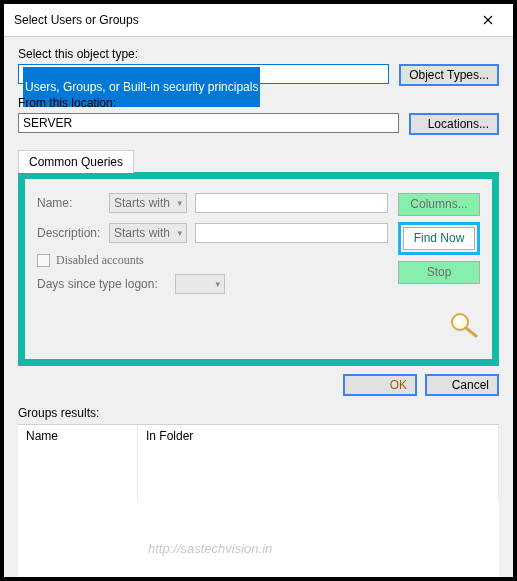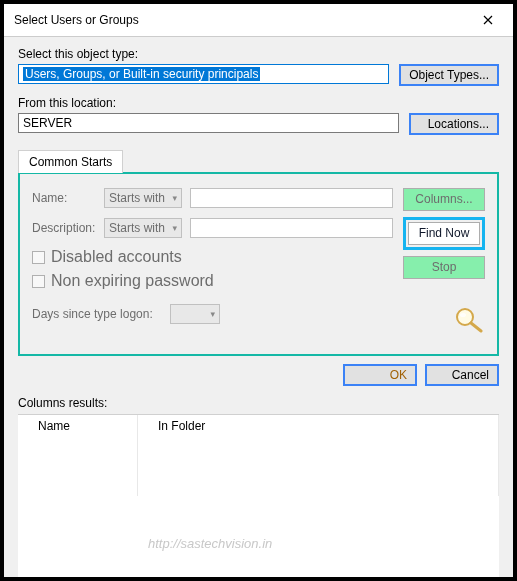--- a/index.html
+++ b/index.html
@@ -5,46 +5,46 @@
 * { box-sizing: border-box; margin: 0; padding: 0; }
 body { font-family: 'Segoe UI', Tahoma, sans-serif; font-size: 12px; background: #000; }
 .outer { width: 517px; height: 581px; background: #000; padding: 4px; }
 .window { width: 100%; height: 100%; background: #fff; display: flex; flex-direction: column; }
 .titlebar { display: flex; align-items: center; justify-content: space-between; padding: 6px 10px; border-bottom: 1px solid #ccc; }
 .close-btn { width: 30px; height: 20px; display: flex; align-items: center; justify-content: center; cursor: default; font-size: 14px; }
 .content { flex: 1; padding: 10px 14px 0 14px; background: #f0f0f0; display: flex; flex-direction: column; }
 .section-label { font-size: 12px; margin-bottom: 3px; }
 .row { display: flex; gap: 10px; margin-bottom: 10px; align-items: flex-start; }
 .input-box { flex: 1; background: #fff; border: 1px solid #7a7a7a; padding: 2px 4px; font-size: 12px; height: 20px; }
-.input-selected { background: #0078d7; color: #fff; padding: 0 2px; display: inline-block; }
+.input-selected { background: #0078d7; color: #fff; padding: 13px 2px; display: inline-block; }
 .btn { background: #e1e1e1; border: 2px solid #3b82f6; padding: 2px 8px; font-size: 12px; min-width: 90px; height: 22px; text-align: right; cursor: default; }
 .tab-container { margin-top: 4px; display: flex; }
 .tab { background: #fff; border: 1px solid #d0d0d0; border-bottom: none; padding: 4px 10px; font-size: 12px; position: relative; top: 1px; z-index: 2; }
-.tab-panel { border: 2px solid #14b8a6; background: #f0f0f0; padding: 14px 12px; display: flex; gap: 10px; }
+.tab-panel { border: 7px solid #14b8a6; background: #f0f0f0; padding: 14px 12px; display: flex; gap: 10px; }
 .form-area { flex: 1; }
 .form-row { display: flex; align-items: center; gap: 8px; margin-bottom: 10px; }
 .form-label { width: 64px; color: #6d6d6d; font-size: 12px; }
 .combo { display: flex; align-items: center; border: 1px solid #c0c0c0; background: #e8e8e8; color: #6d6d6d; width: 78px; height: 20px; padding: 0 4px; font-size: 12px; justify-content: space-between; }
 .combo-nolabel { width: 50px; }
 .chev { font-size: 9px; color: #888; }
 .text-input { flex: 1; border: 1px solid #c0c0c0; background: #fff; height: 20px; }
-.checkbox-row { display: flex; align-items: center; gap: 6px; margin-bottom: 6px; color: #6d6d6d; font-size: 16px; }
+.checkbox-row { display: flex; align-items: center; gap: 6px; margin-bottom: 6px; color: #6d6d6d; font-size: 12px; font-family: Liberation Serif, serif; }
 .checkbox { width: 13px; height: 13px; border: 1px solid #b0b0b0; background: #f8f8f8; }
 .side-btns { display: flex; flex-direction: column; gap: 6px; width: 82px; }
 .side-btn { background: #86efac; border: 1px solid #adadad; padding: 3px 4px; font-size: 12px; text-align: center; height: 23px; color: #6d6d6d; }
 .side-btn.active { background: #fff; color: #000; }
 .find-now-wrap { border: 3px solid #16b4f0; padding: 2px; }
-.find-now-wrap .side-btn { color: #0f172a; margin: 0; }
+.find-now-wrap .side-btn { color: #0f766e; margin: 0; }
 .search-icon { align-self: flex-end; margin-top: 20px; font-size: 28px; }
 .bottom-btns { display: flex; justify-content: flex-end; gap: 8px; padding: 8px 0; }
 .bottom-btns .btn { min-width: 74px; }
 .btn-disabled { color: #a16207; }
 .search-label { font-size: 12px; padding: 2px 0 4px 0; }
 .results { flex: 1; background: #fff; border-top: 1px solid #d0d0d0; display: flex; }
-.col-header { font-size: 12px; padding: 4px 20px; border-right: 1px solid #e8e8e8; background: #fff; }
+.col-header { font-size: 12px; padding: 4px 8px; border-right: 1px solid #e8e8e8; background: #fff; }
 .col-name { width: 120px; }
 .col-folder { flex: 1; }
 .watermark { position: absolute; color: #c8c8c8; font-size: 13px; font-style: italic; }
 .results-wrap { position: relative; flex: 1; display: flex; flex-direction: column; }
 .results-body { flex: 1; position: relative; }
 </style>
 </head>
 <body>
 
 <div class="outer">
@@ -67,21 +67,21 @@
       <button class="btn">Object Types...</button>
     </div>
 
     <div class="section-label">From this location:</div>
     <div class="row">
       <div class="input-box">SERVER</div>
       <button class="btn">Locations...</button>
     </div>
 
     <div class="tab-container">
-      <div class="tab">Common Starts</div>
+      <div class="tab">Common Queries</div>
     </div>
     <div class="tab-panel">
       <div class="form-area">
         <div class="form-row">
           <span class="form-label">Name:</span>
           <div class="combo">
             <span>Starts with</span>
             <span class="chev">▾</span>
           </div>
           <div class="text-input"></div>
@@ -90,24 +90,20 @@
           <span class="form-label">Description:</span>
           <div class="combo">
             <span>Starts with</span>
             <span class="chev">▾</span>
           </div>
           <div class="text-input"></div>
         </div>
         <div class="checkbox-row">
           <div class="checkbox"></div>
           <span>Disabled accounts</span>
-        </div>
-        <div class="checkbox-row" style="margin-bottom:14px;">
-          <div class="checkbox"></div>
-          <span>Non expiring password</span>
         </div>
         <div class="form-row">
           <span class="form-label" style="width:130px;">Days since type logon:</span>
           <div class="combo combo-nolabel">
             <span></span>
             <span class="chev">▾</span>
           </div>
         </div>
       </div>
       <div class="side-btns">
@@ -124,21 +120,21 @@
           </svg>
         </div>
       </div>
     </div>
 
     <div class="bottom-btns">
       <button class="btn btn-disabled">OK</button>
       <button class="btn">Cancel</button>
     </div>
 
-    <div class="search-label">Columns results:</div>
+    <div class="search-label">Groups results:</div>
 
     <div class="results-wrap">
       <div class="results">
         <div class="col-header col-name">Name</div>
         <div class="col-header col-folder">In Folder</div>
       </div>
       <div class="results-body" style="background:#fff;">
         <div class="watermark" style="left:130px; top:40px;">http://sastechvision.in</div>
       </div>
     </div>

